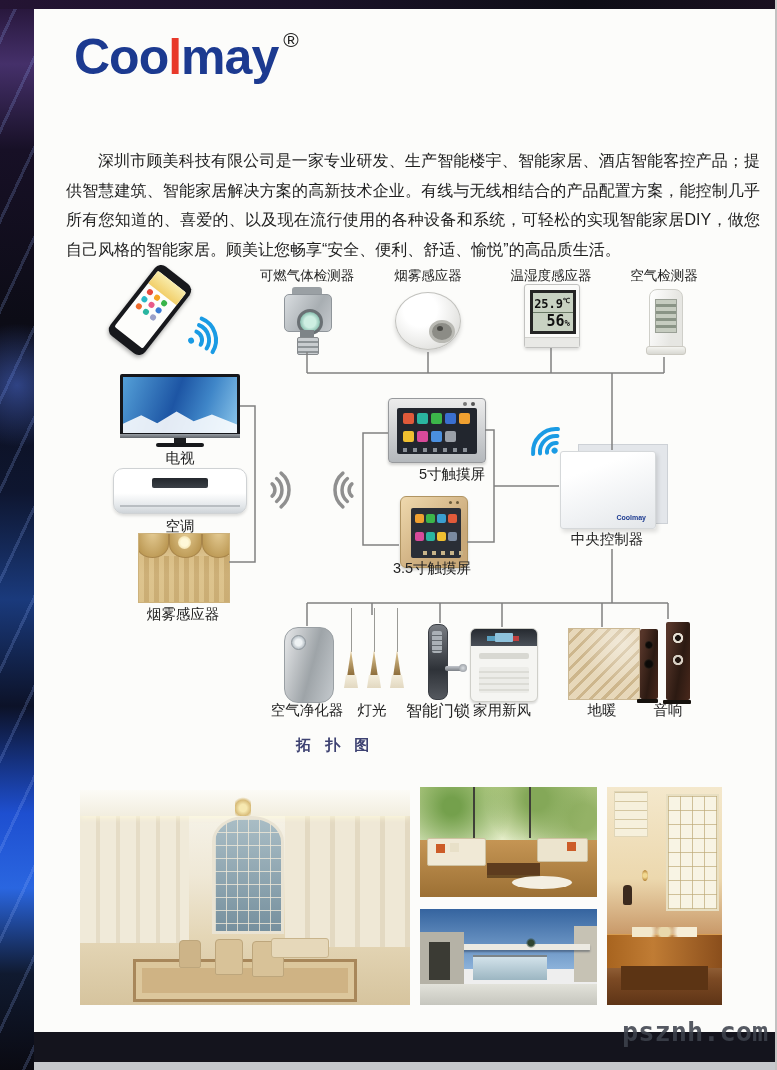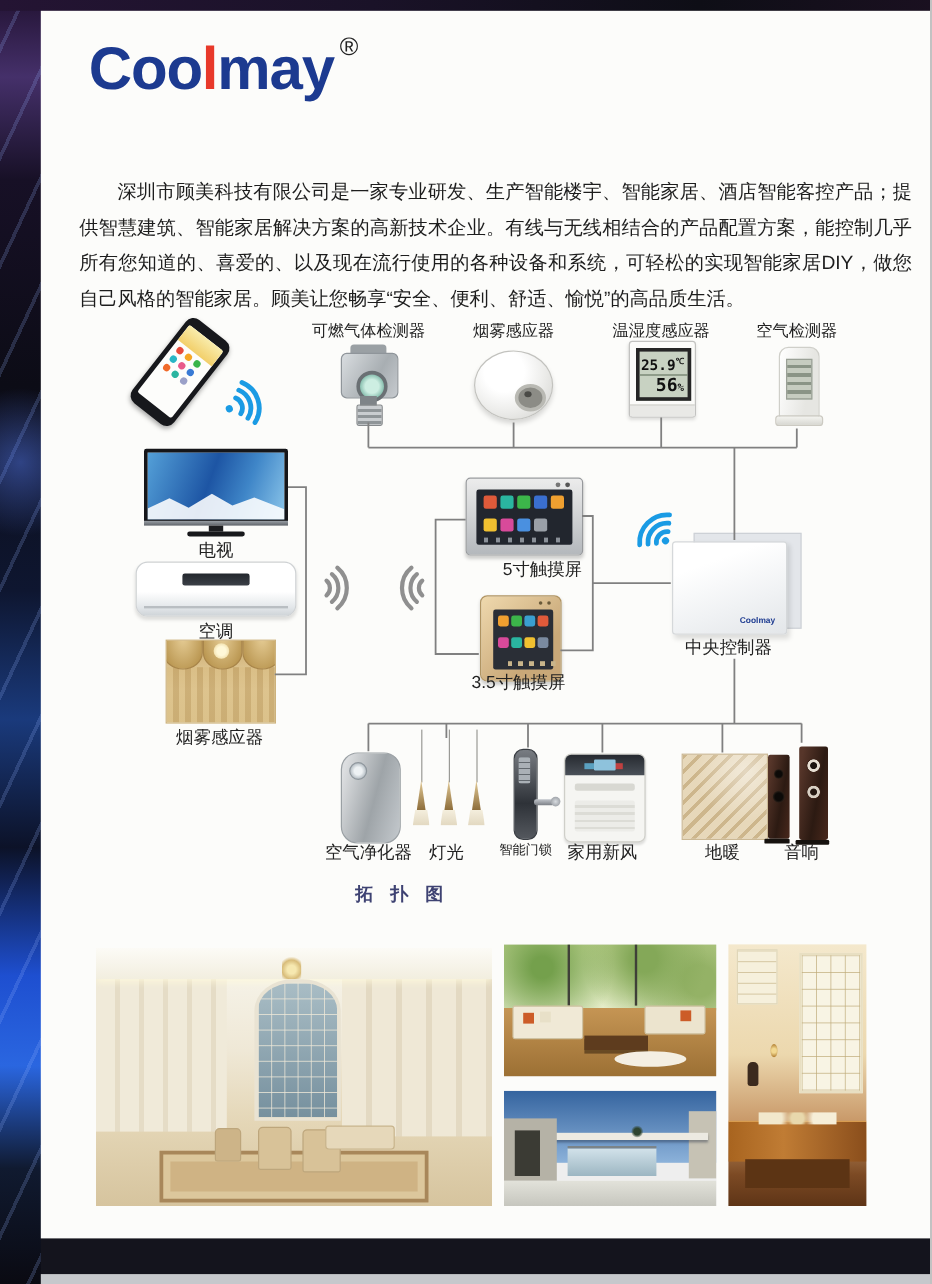--- a/index.html
+++ b/index.html
@@ -434,21 +434,21 @@
       </div>
     <div class="spk s2">
         <div class="drv d1"></div>
         <div class="drv d2"></div>
         <div class="base"></div>
       </div>
   </div>
 
   <div class="dlabel" style="left:257px;top:701px;width:100px;font-size:14.5px">空气净化器</div>
   <div class="dlabel" style="left:332px;top:701px;width:80px;font-size:14.5px">灯光</div>
-  <div class="dlabel" style="left:388px;top:701px;width:100px;font-size:11px">智能门锁</div>
+  <div class="dlabel" style="left:388px;top:701px;width:100px;font-size:16px">智能门锁</div>
   <div class="dlabel" style="left:452px;top:701px;width:100px;font-size:14.5px">家用新风</div>
   <div class="dlabel" style="left:562px;top:701px;width:80px;font-size:14.5px">地暖</div>
   <div class="dlabel" style="left:628px;top:701px;width:80px;font-size:14.5px">音响</div>
 
   <div class="caption">拓 扑 图</div>
 
   <div class="photo p1">
     <div class="wallL"></div>
       <div class="wallR"></div>
       <div class="ceiling"></div>
@@ -485,14 +485,15 @@
   <div class="photo p4">
     <div class="winT"></div>
       <div class="winL"></div>
       <div class="sconce"></div>
       <div class="statue"></div>
     <div class="tableTop"></div>
       <div class="items"></div>
       <div class="tableFr"></div>
   </div>
 
+  <div class="watermark">psznh.com</div>
 
 </div>
 
 </body></html>

